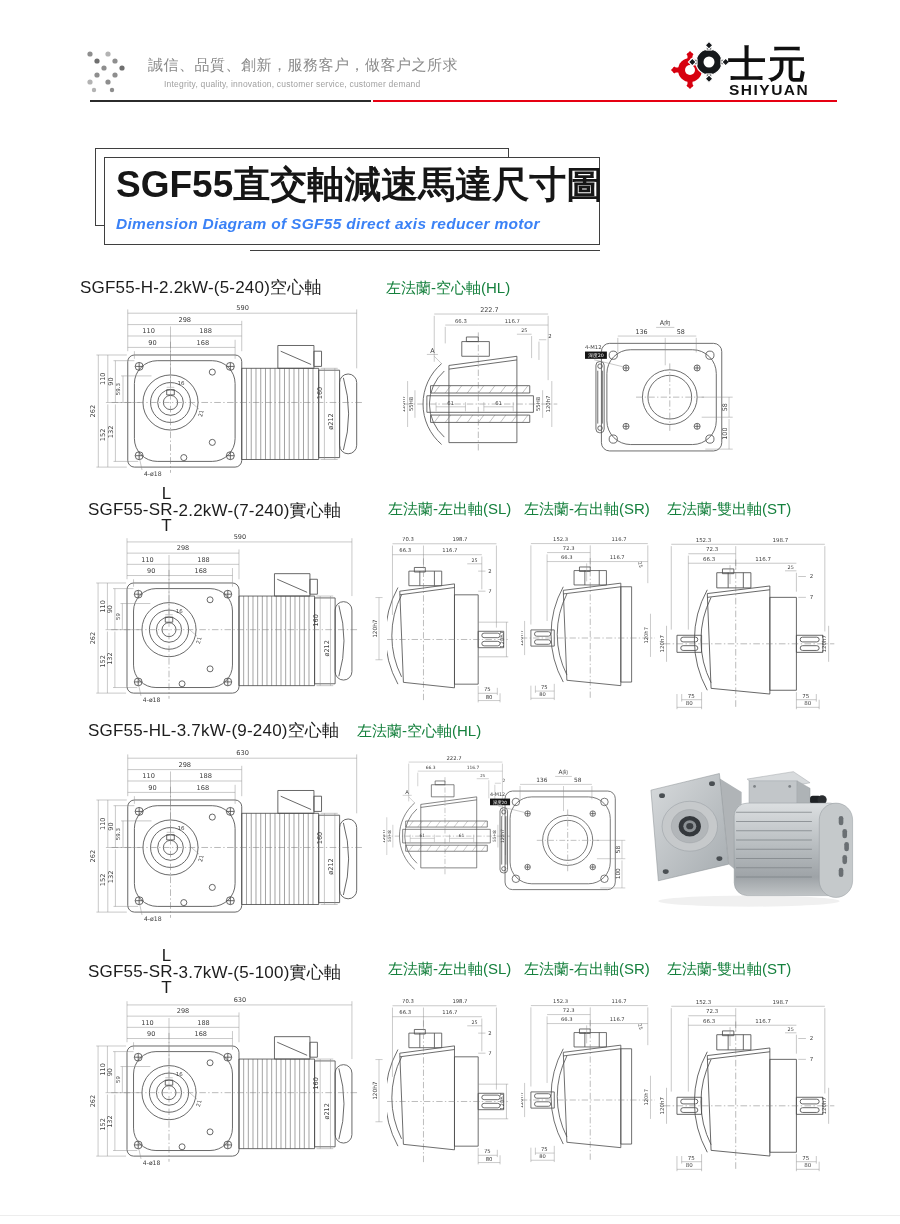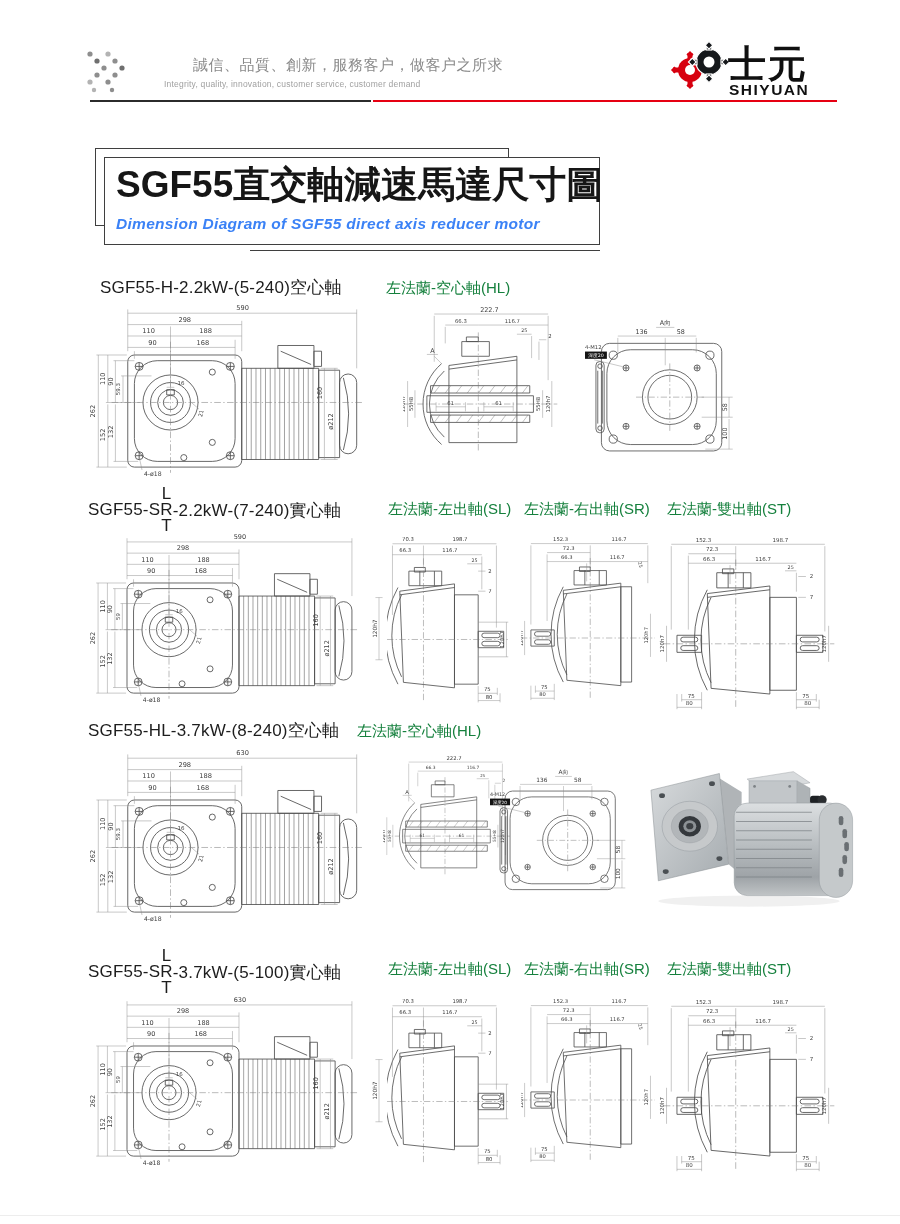--- a/index.html
+++ b/index.html
@@ -1,21 +1,21 @@
 <!DOCTYPE html>
 <html><head>
 <meta charset="utf-8">
 <style>
   html,body{margin:0;padding:0;}
   body{width:900px;height:1224px;position:relative;background:#fff;overflow:hidden;
        font-family:"Liberation Sans",sans-serif;}
   .abs{position:absolute;}
   svg{display:block;width:100%;height:auto;}
   
-  .slogan-zh{font-size:15px;color:#8a8a8a;letter-spacing:.5px;margin-left:45px;}
+  .slogan-zh{font-size:15px;color:#8a8a8a;letter-spacing:.5px;}
   .slogan-en{font-size:8.5px;color:#a0a0a0;letter-spacing:.2px;}
   .rule{height:2px;}
   
   .frame{border:1.5px solid #3f3f3f;box-sizing:border-box;}
   .title-zh{font-size:37px;font-weight:700;color:#161616;white-space:nowrap;z-index:3;}
   .title-en{font-size:15.5px;font-style:italic;font-weight:bold;color:#3b82f6;z-index:3;letter-spacing:.3px;}
   
   .model{font-size:17px;color:#1d1d1d;letter-spacing:.2px;white-space:nowrap;}
   .viewlabel{font-size:15px;color:#15803d;white-space:nowrap;}
   .stackline{display:flex;align-items:center;justify-content:flex-end;}
@@ -90,21 +90,21 @@
   <text x="62" y="41" font-size="38" font-weight="bold" fill="#101010" letter-spacing="2">士元</text>
   <text x="63" y="59" font-size="15.5" font-weight="bold" fill="#101010" letter-spacing="1.5">SHIYUAN</text>
 </svg>
 
 <div class="abs frame" style="left:95px;top:148px;width:414px;height:78px;z-index:0"></div>
 <div class="abs frame" style="left:104px;top:157px;width:496px;height:88px;background:#fff;z-index:1"></div>
 <div class="abs" style="left:250px;top:250px;width:350px;border-top:1.5px solid #3f3f3f"></div>
 <div class="abs title-zh" style="left:116px;top:160px">SGF55直交軸減速馬達尺寸圖</div>
 <div class="abs title-en" style="left:116px;top:215px">Dimension Diagram of SGF55 direct axis reducer motor</div>
 
-<div class="abs model" style="left:100px;top:276px">SGF55-H-2.2kW-(5-240)空心軸</div>
+<div class="abs model" style="left:80px;top:276px">SGF55-H-2.2kW-(5-240)空心軸</div>
 <div class="abs viewlabel" style="left:386px;top:279px">左法蘭-空心軸(HL)</div>
 <div class="abs" style="left:85px;top:298px;width:285px">
 <svg viewBox="0 0 300 188">
   <g class="ol">
     <rect x="45" y="60" width="120" height="118" rx="7"></rect>
     <rect x="52" y="66" width="106" height="106" rx="24"></rect>
     <circle cx="90" cy="110" r="29"></circle>
         <circle cx="90" cy="110" r="21"></circle>
     <circle cx="90" cy="110" r="13.5"></circle>
         <circle cx="90" cy="110" r="7.5"></circle>
@@ -426,21 +426,21 @@
     <text x="6.5" y="119" transform="rotate(-90 6.5 119)" class="s6">120h7</text>
     <text x="177.5" y="119" transform="rotate(-90 177.5 119)" class="s6">120h7</text>
     <text x="35" y="176" class="s6">75</text>
     <text x="33" y="184" class="s6">80</text>
     <text x="156" y="176" class="s6">75</text>
     <text x="158" y="184" class="s6">80</text>
   </g>
 </svg>
 </div>
 
-<div class="abs model" style="left:88px;top:719px">SGF55-HL-3.7kW-(8-240)空心軸</div>
+<div class="abs model" style="left:88px;top:719px">SGF55-HL-3.7kW-(9-240)空心軸</div>
 <div class="abs viewlabel" style="left:357px;top:722px">左法蘭-空心軸(HL)</div>
 <div class="abs" style="left:85px;top:743px;width:285px">
 <svg viewBox="0 0 300 188">
   <g class="ol">
     <rect x="45" y="60" width="120" height="118" rx="7"></rect>
     <rect x="52" y="66" width="106" height="106" rx="24"></rect>
     <circle cx="90" cy="110" r="29"></circle>
         <circle cx="90" cy="110" r="21"></circle>
     <circle cx="90" cy="110" r="13.5"></circle>
         <circle cx="90" cy="110" r="7.5"></circle>

